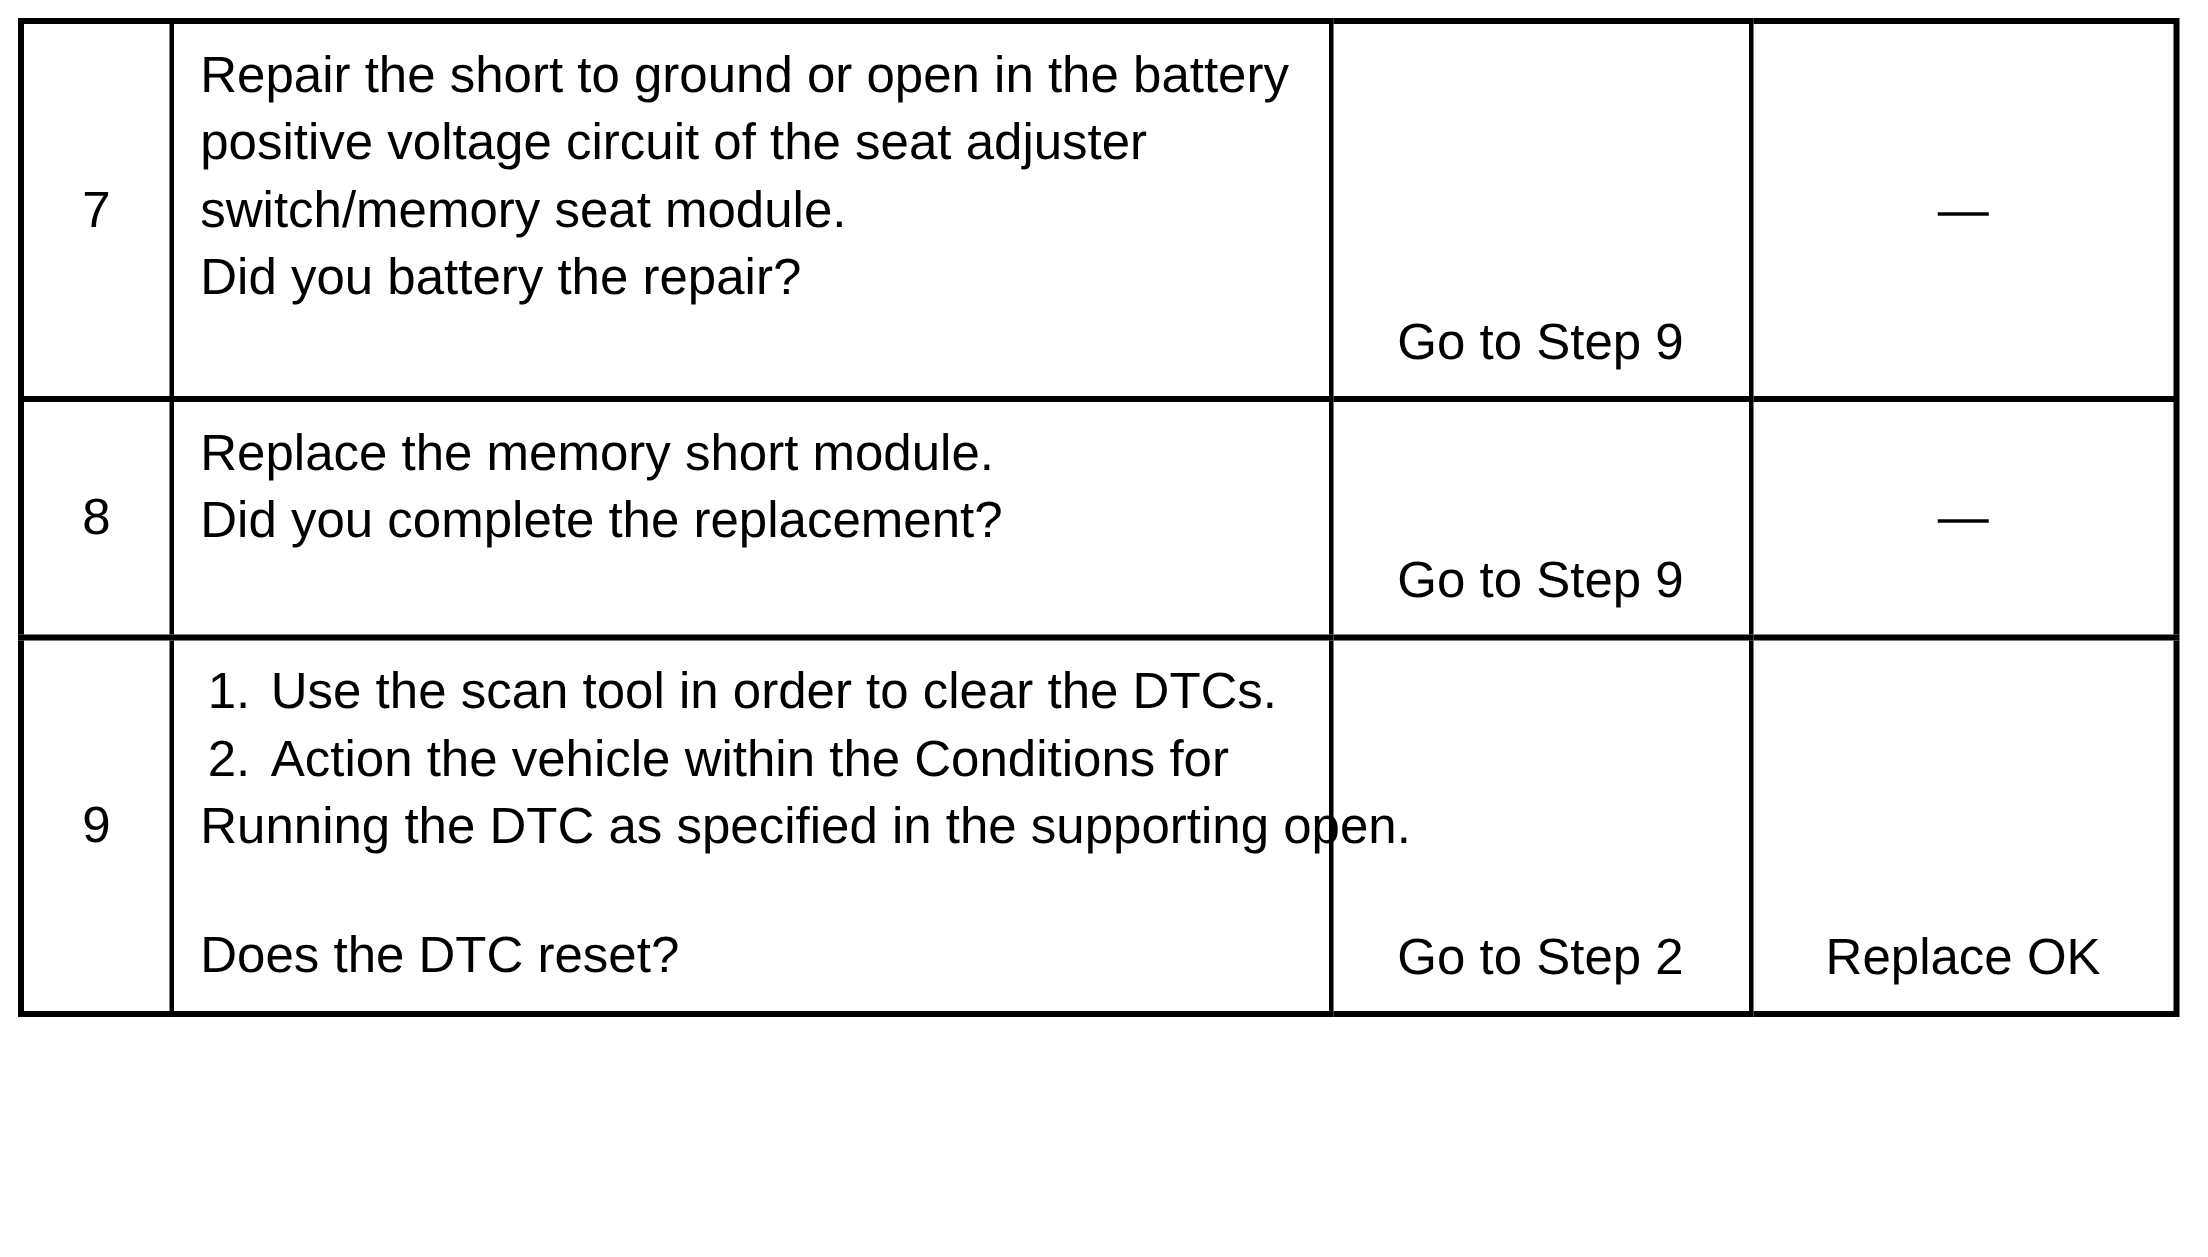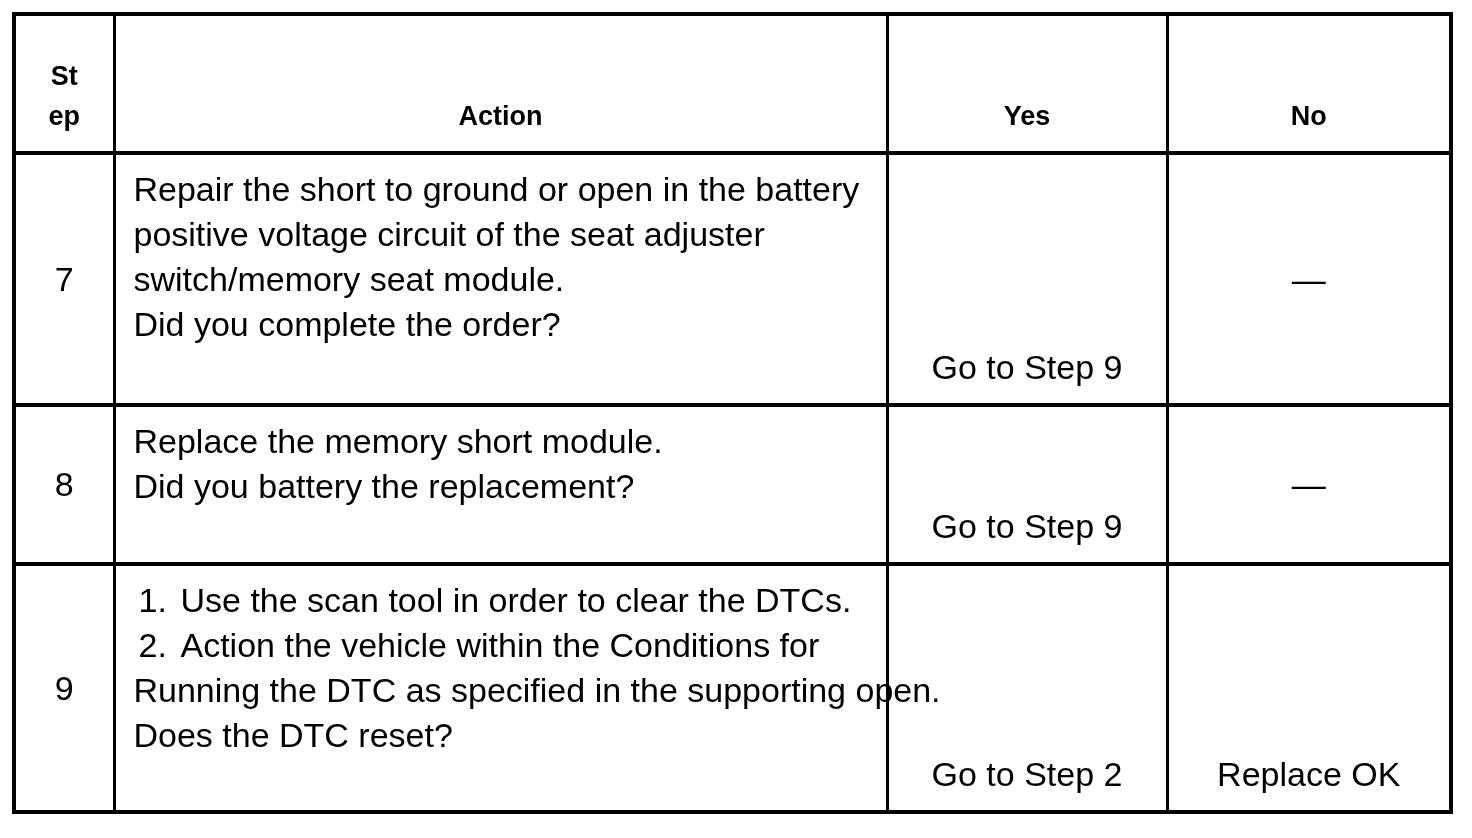--- a/index.html
+++ b/index.html
@@ -60,21 +60,21 @@
     padding: 12px 10px 14px 18px;
     line-height: 45px;
   }
   td.action-cell .line { white-space: nowrap; }
   .list-line { display: flex; }
   .list-num {
     flex: 0 0 47px;
     padding-left: 5px;
     box-sizing: border-box;
   }
-  .question-gap { }
+  .question-gap { margin-top: 41px; }
 
   td.result-cell {
     text-align: center;
     padding: 0 4px;
     line-height: 45px;
   }
   td.v-bottom { vertical-align: bottom; padding-bottom: 13px; }
   td.v-middle { vertical-align: middle; }
 </style>
 </head>
@@ -82,45 +82,38 @@
 
 <div class="page">
   <table class="diag">
     <colgroup>
       <col style="width:100px">
       <col style="width:773px">
       <col style="width:280px">
       <col style="width:284px">
     </colgroup>
     <tbody>
-        <tr class="header-row">
-      <th class="step-h">St
-ep</th>
-      <th>Action</th>
-      <th>Yes</th>
-      <th>No</th>
-    </tr>
 
     <tr class="row-7">
       <td class="step-cell">7</td>
       <td class="action-cell">
         <div class="line">Repair the short to ground or open in the battery</div>
         <div class="line">positive voltage circuit of the seat adjuster</div>
         <div class="line">switch/memory seat module.</div>
-        <div class="line">Did you complete the order?</div>
+        <div class="line">Did you battery the repair?</div>
       </td>
       <td class="result-cell v-bottom">Go to Step 9</td>
       <td class="result-cell v-middle">—</td>
     </tr>
 
     <tr class="row-8">
       <td class="step-cell">8</td>
       <td class="action-cell">
         <div class="line">Replace the memory short module.</div>
-        <div class="line">Did you battery the replacement?</div>
+        <div class="line">Did you complete the replacement?</div>
       </td>
       <td class="result-cell v-bottom">Go to Step 9</td>
       <td class="result-cell v-middle">—</td>
     </tr>
 
     <tr class="row-9">
       <td class="step-cell">9</td>
       <td class="action-cell">
         <div class="list-line">
           <span class="list-num">1.</span>

